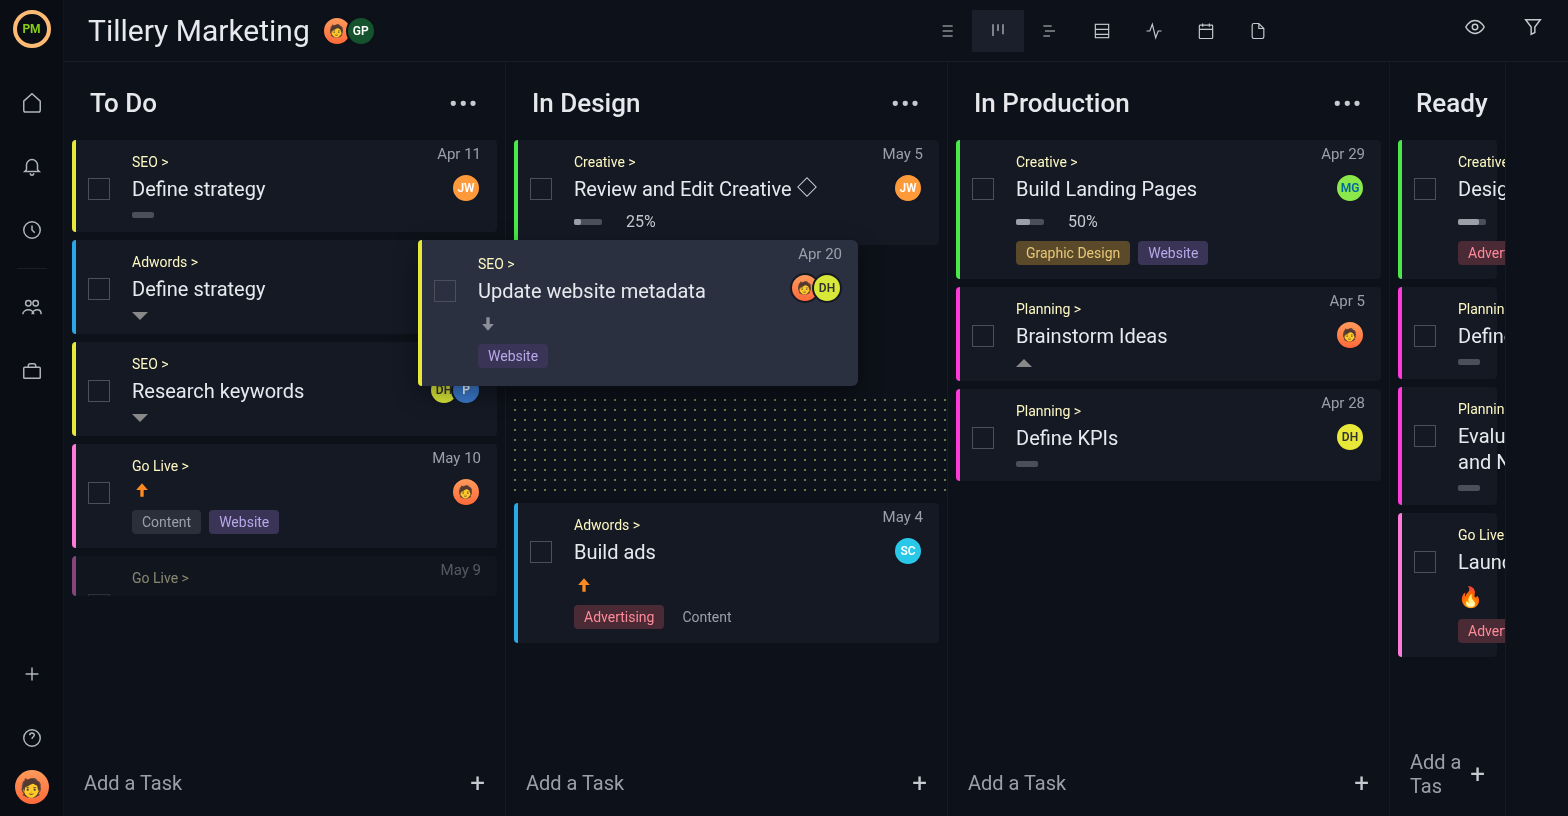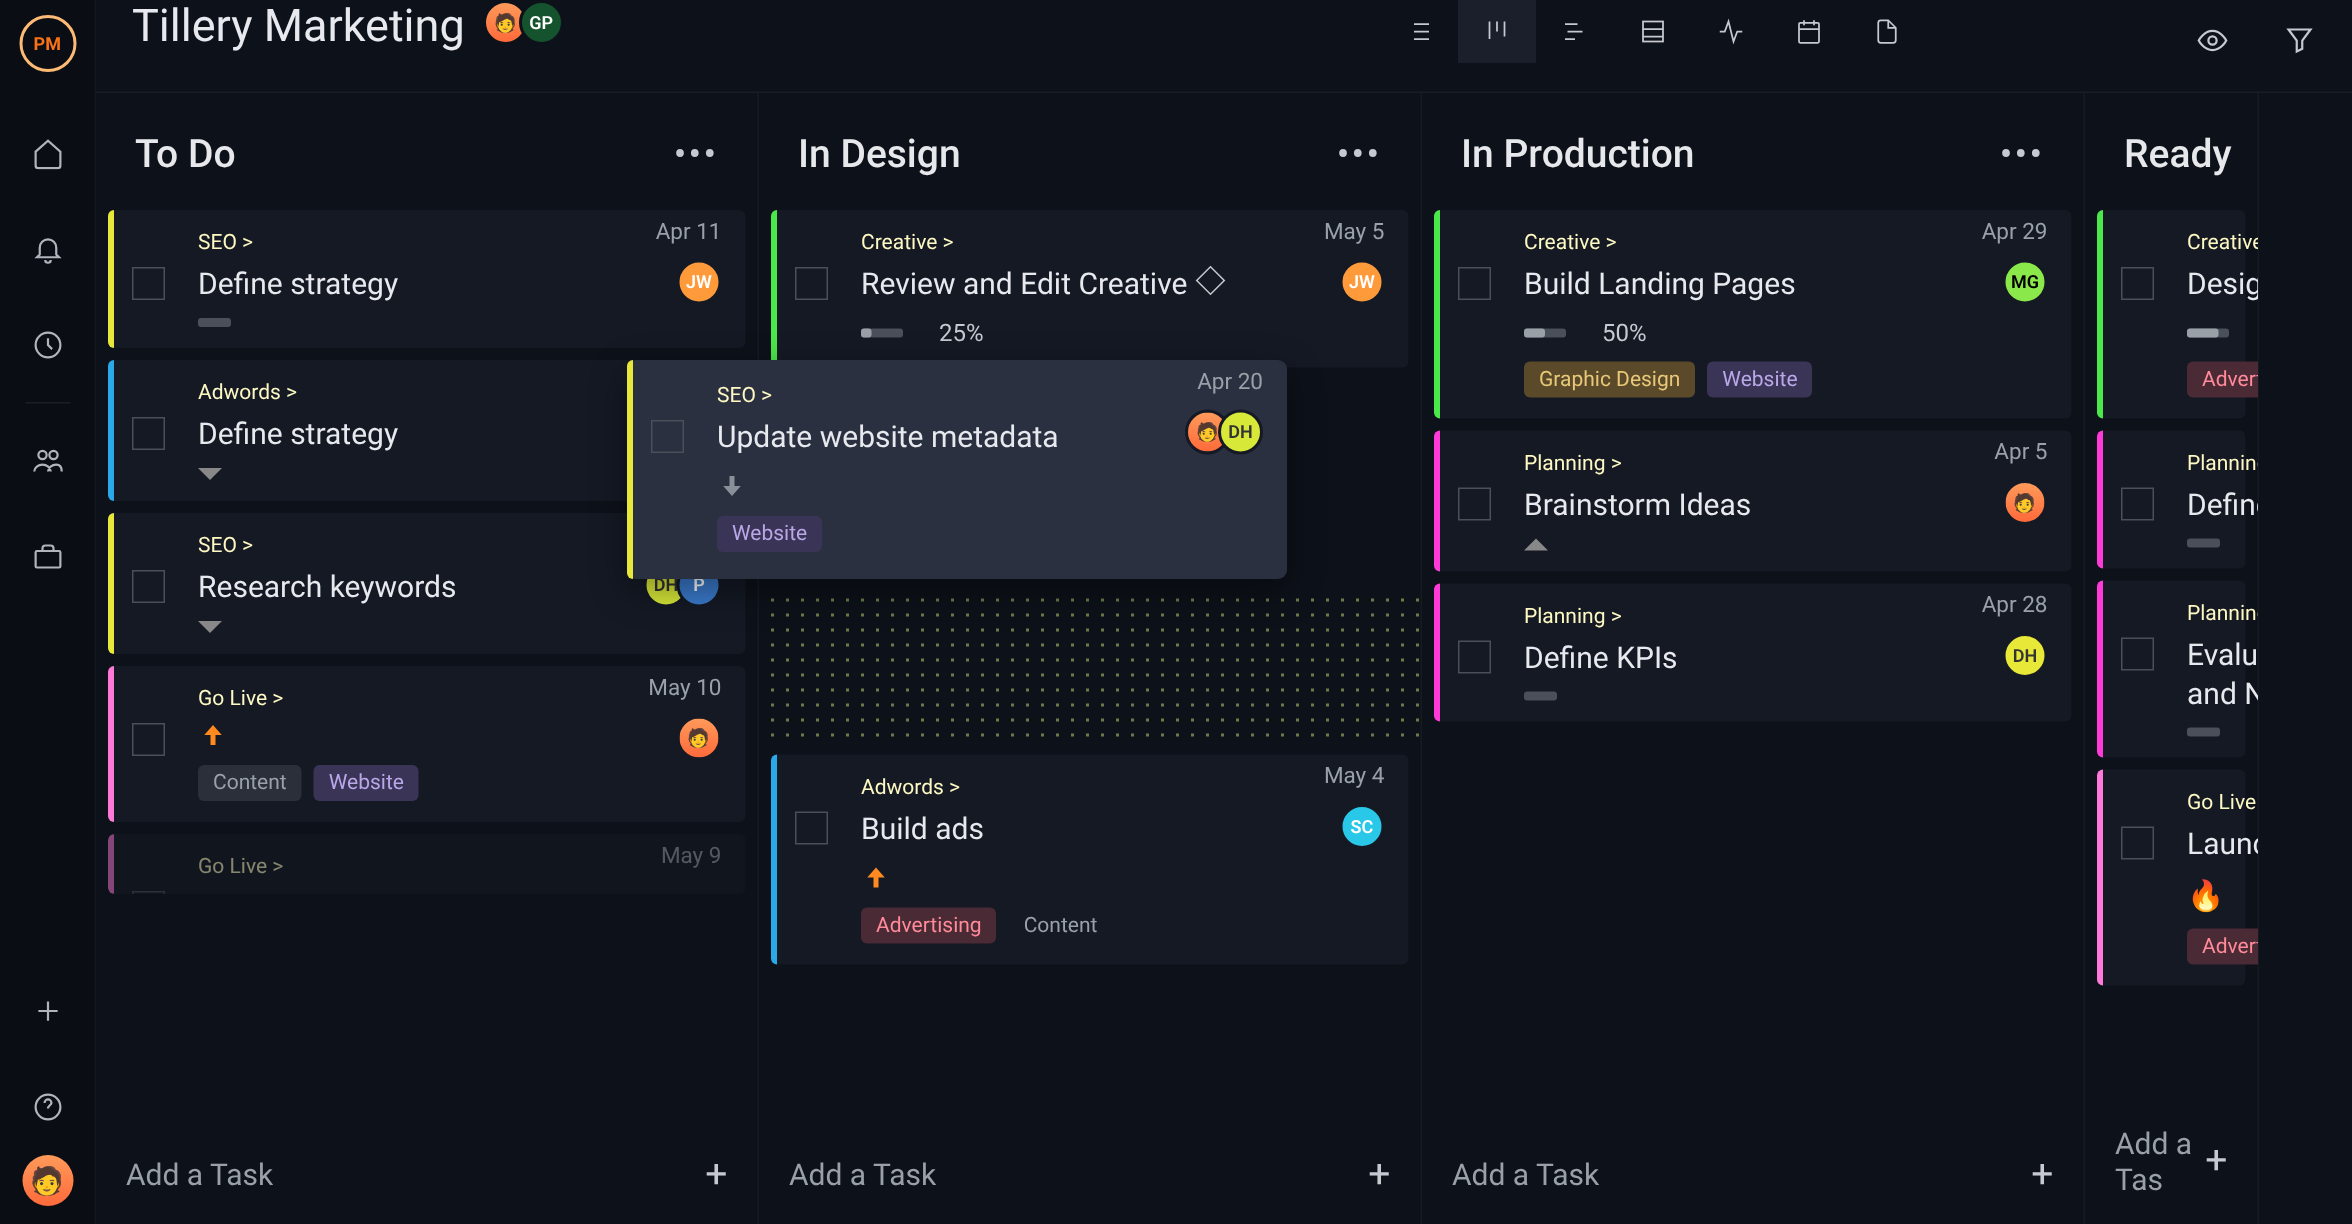--- a/index.html
+++ b/index.html
@@ -1,26 +1,26 @@
 <!DOCTYPE html>
 <html><head>
 <meta charset="utf-8">
 <style>
 * { margin:0; padding:0; box-sizing:border-box; font-family:-apple-system,BlinkMacSystemFont,"Segoe UI",Roboto,sans-serif; }
 body { background:#0d1119; color:#e6e8eb; overflow:hidden; width:1568px; height:816px; }
 .app { display:flex; height:100%; }
 .rail { width:64px; background:#0a0d14; display:flex; flex-direction:column; align-items:center; padding-top:10px; border-right:1px solid rgba(255,255,255,0.04);}
-.logo { width:38px; height:38px; border:2px solid #fdba74; border-radius:50%; display:flex; align-items:center; justify-content:center; font-size:12px; font-weight:700; color:#f97316; margin-bottom:22px;}
+.logo { width:38px; height:38px; border:4px solid #fdba74; border-radius:50%; display:flex; align-items:center; justify-content:center; font-size:12px; font-weight:700; color:#84cc16; margin-bottom:22px;}
 .rail-item { width:40px; height:40px; display:flex; align-items:center; justify-content:center; margin:12px 0; cursor:pointer; color:#9aa0a8;}
 .rail-item svg { width:22px; height:22px; stroke:#b0b5bc; fill:none; stroke-width:1.6;}
 .rail-divider { width:30px; height:1px; background:rgba(255,255,255,0.08); margin:6px 0;}
 .rail-spacer { flex:1; }
 .rail-avatar { width:34px; height:34px; border-radius:50%; background:linear-gradient(#ff9a5a,#ff6a3a); margin-bottom:12px; display:flex; align-items:center; justify-content:center; font-size:18px;}
 .main { flex:1; display:flex; flex-direction:column; min-width:0;}
-.topbar { height:62px; display:flex; padding:0 24px; border-bottom:1px solid rgba(255,255,255,0.05);}
+.topbar { height:62px; display:flex; align-items:center; padding:0 24px; border-bottom:1px solid rgba(255,255,255,0.05);}
 .title { font-size:30px; font-weight:400; color:#e7e9ee;}
 .top-avatars { display:flex; margin-left:18px;}
 .av { width:30px; height:30px; border-radius:50%; display:flex; align-items:center; justify-content:center; font-size:12px; font-weight:600; color:#fff; margin-left:-6px; border:2px solid #0d1119;}
 .view-tabs { display:flex; margin-left:auto; gap:0; margin-right:260px;}
 .vtab { width:52px; height:42px; display:flex; align-items:center; justify-content:center; cursor:pointer; color:#9aa0a8;}
 .vtab.active { background:#1a1f2b;}
 .vtab svg{width:20px;height:20px;stroke:#c6c9cf;fill:none;stroke-width:1.4;}
 .top-right { position:absolute; right:24px; top:16px; display:flex; gap:36px;}
 .top-right svg{width:22px;height:22px;stroke:#c6c9cf;fill:none;stroke-width:1.6;}
 .board { flex:1; display:flex; overflow-x:auto; overflow-y:hidden; padding:0; position:relative;}
@@ -332,21 +332,21 @@
                   <span class="pct">50%</span>
                 </div>
                 <div class="tags">
                   <span class="tag" style="background:#5a4a2a;color:#e8c878">Graphic Design</span>
                   <span class="tag" style="background:#3a3456;color:#b8a8e8">Website</span>
                 </div>
       </div>
       <div class="dateav">
                 <div class="date">Apr 29</div>
                 <div class="avrow">
-                  <div class="miniav" style="background:#8ae84a;color:#000000">MG</div>
+                  <div class="miniav" style="background:#8ae84a;color:#0369a1">MG</div>
                 </div>
               </div>
     </div>
             <div class="card">
       <div class="stripe" style="background:#ff3ad8"></div>
       <div class="chk"></div>
       <div class="card-inner">
         <div class="crumb">Planning &gt;</div>
         <div class="ctitle">Brainstorm Ideas</div>
         <div class="meta-row">

